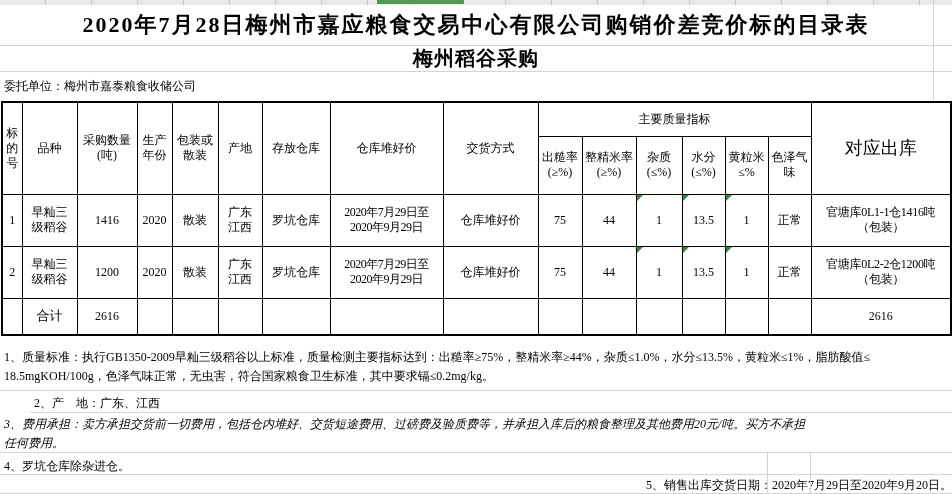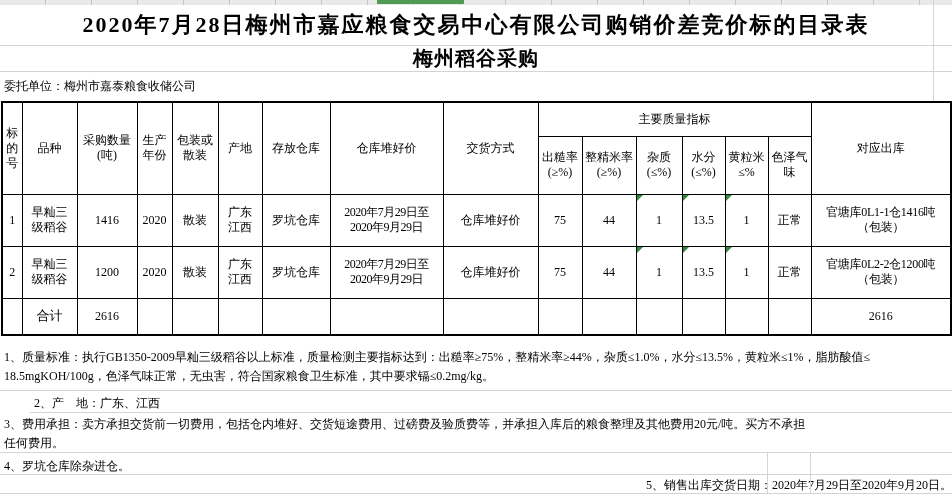--- a/index.html
+++ b/index.html
@@ -60,21 +60,21 @@
   }
   
   .note{
     position:absolute;left:0;width:952px;box-sizing:border-box;
     border-bottom:1px solid var(--gridline);
     font-size:12px;padding-left:4px;overflow:hidden;
   }
   .note .ln{white-space:nowrap;line-height:19px;}
   #note1{top:341px;height:50px;padding-top:7px;}
   #note2{top:391px;height:22px;padding-top:3px;margin-left:30px;}
-  #note3{top:413px;height:40px;padding-top:2px;}
+  #note3{top:413px;height:40px;padding-top:2px;font-style:italic;}
   #note4{top:453px;height:22px;padding-top:4px;}
   #note5{top:475px;height:19px;padding-top:3px;text-align:right;}
   #note5 .ln{line-height:15px;}
 </style>
 </head>
 <body>
 
 <div class="topstrip">
   <div class="greenbar"></div>
 </div>
@@ -110,21 +110,21 @@
     <td rowspan="2" class="vtext">标的号</td>
     <td rowspan="2">品种</td>
     <td rowspan="2">采购数量<br>(吨)</td>
     <td rowspan="2">生产<br>年份</td>
     <td rowspan="2">包装或<br>散装</td>
     <td rowspan="2">产地</td>
     <td rowspan="2">存放仓库</td>
     <td rowspan="2">仓库堆好价</td>
     <td rowspan="2">交货方式</td>
     <td colspan="6">主要质量指标</td>
-    <td rowspan="2" style="font-size:12px;margin-top:32px;">对应出库</td>
+    <td rowspan="2" style="font-size:18px;margin-top:32px;">对应出库</td>
   </tr>
   <tr class="hr2">
     <td>出糙率<br>(≥%)</td>
     <td>整精米率<br>(≥%)</td>
     <td>杂质<br>(≤%)</td>
     <td>水分<br>(≤%)</td>
     <td>黄粒米<br>≤%</td>
     <td>色泽气<br>味</td>
   </tr>
   <tr class="dr">

